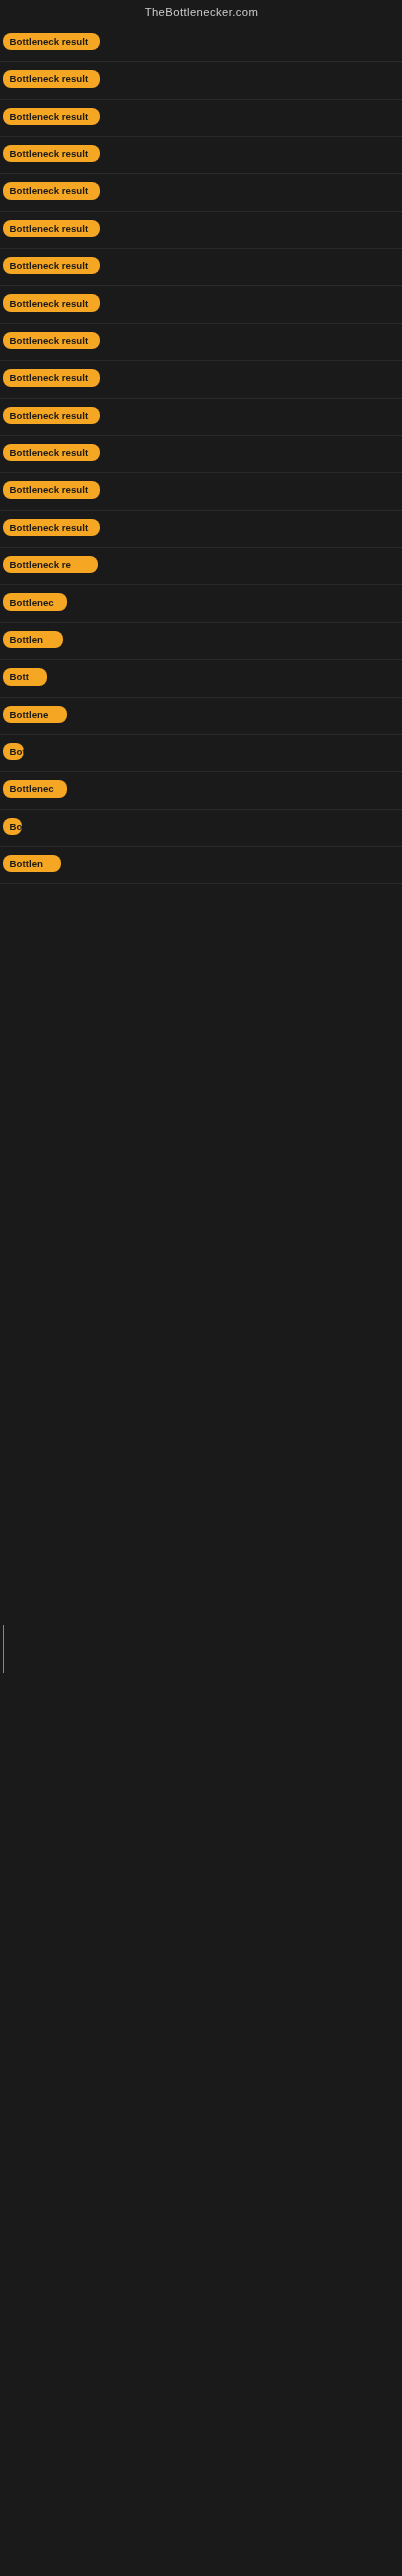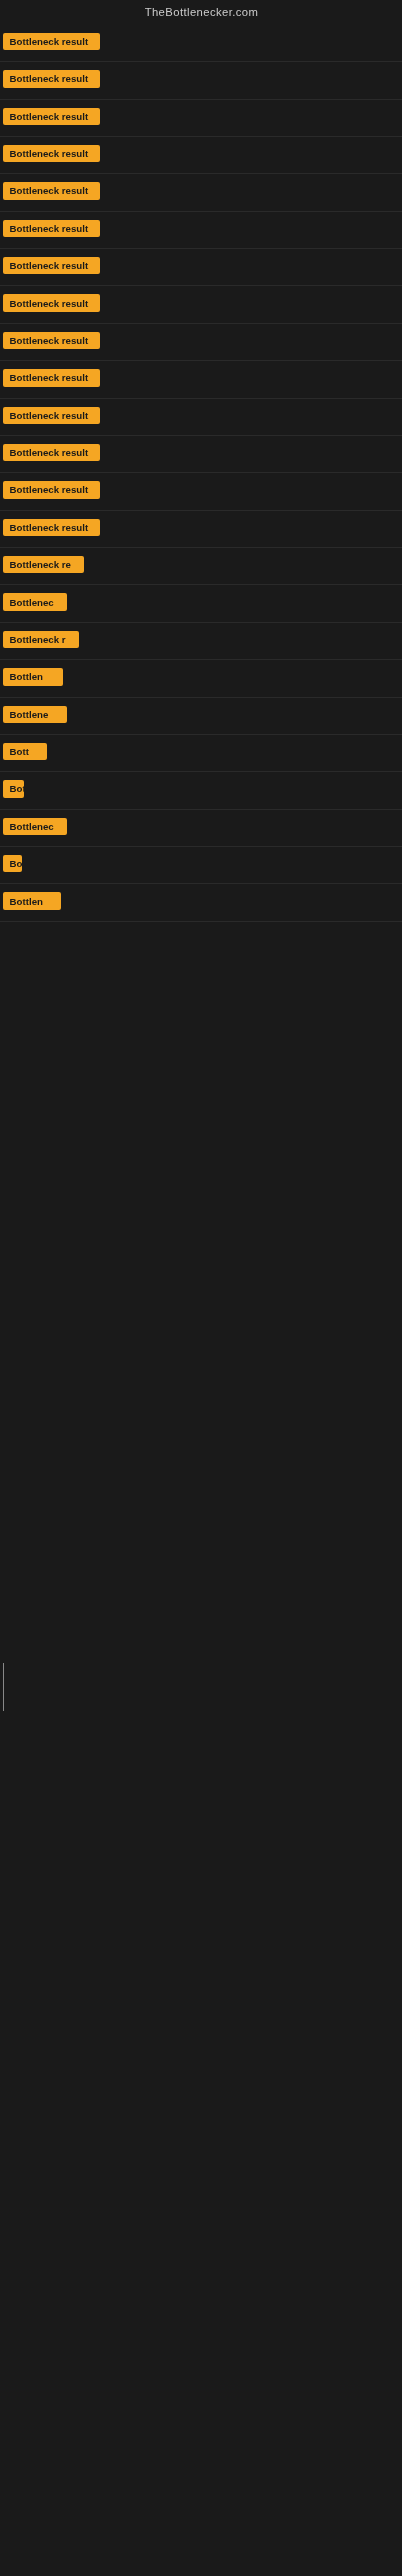--- a/index.html
+++ b/index.html
@@ -24,21 +24,21 @@
       letter-spacing: 0.4px;
     }
 
     .bottleneck-badge {
       display: inline-block;
       background-color: #f5a623;
       color: #1a1a1a;
       font-size: 9.7px;
       font-weight: bold;
       padding: 3.2px 6.4px;
-      border-radius: 2px;
+      border-radius: 8px;
       white-space: nowrap;
       overflow: hidden;
     }
 
     .result-row {
       padding: 8px 3.2px;
       border-bottom: 0.8px solid #2a2a2a;
     }
 
     .result-row-1  .bottleneck-badge { width: 97px; }
@@ -49,21 +49,21 @@
     .result-row-6  .bottleneck-badge { width: 97px; }
     .result-row-7  .bottleneck-badge { width: 97px; }
     .result-row-8  .bottleneck-badge { width: 97px; }
     .result-row-9  .bottleneck-badge { width: 97px; }
     .result-row-10 .bottleneck-badge { width: 97px; }
     .result-row-11 .bottleneck-badge { width: 97px; }
     .result-row-12 .bottleneck-badge { width: 97px; }
     .result-row-13 .bottleneck-badge { width: 97px; }
     .result-row-14 .bottleneck-badge { width: 97px; }
     
-    .result-row-15 .bottleneck-badge { width: 81px; }
+    .result-row-15 .bottleneck-badge { width: 95px; }
     .result-row-16 .bottleneck-badge { width:  64px; }
     .result-row-17 .bottleneck-badge { width:  76px; }
     .result-row-18 .bottleneck-badge { width:  60px; }
     .result-row-19 .bottleneck-badge { width:  44px; }
     .result-row-20 .bottleneck-badge { width:  64px; }
     .result-row-21 .bottleneck-badge { width:  21px; }
     .result-row-22 .bottleneck-badge { width:  64px; }
     .result-row-23 .bottleneck-badge { width:  19px; }
     .result-row-24 .bottleneck-badge { width:  58px; }
 
@@ -93,24 +93,23 @@
     <div class="result-row result-row-7"><span class="bottleneck-badge">Bottleneck result</span></div>
     <div class="result-row result-row-8"><span class="bottleneck-badge">Bottleneck result</span></div>
     <div class="result-row result-row-9"><span class="bottleneck-badge">Bottleneck result</span></div>
     <div class="result-row result-row-10"><span class="bottleneck-badge">Bottleneck result</span></div>
     <div class="result-row result-row-11"><span class="bottleneck-badge">Bottleneck result</span></div>
     <div class="result-row result-row-12"><span class="bottleneck-badge">Bottleneck result</span></div>
     <div class="result-row result-row-13"><span class="bottleneck-badge">Bottleneck result</span></div>
     <div class="result-row result-row-14"><span class="bottleneck-badge">Bottleneck result</span></div>
     <div class="result-row result-row-15"><span class="bottleneck-badge">Bottleneck re</span></div>
     <div class="result-row result-row-16"><span class="bottleneck-badge">Bottlenec</span></div>
-    <div class="result-row result-row-17"><span class="bottleneck-badge">Bottleneck r</span></div>
     <div class="result-row result-row-18"><span class="bottleneck-badge">Bottlen</span></div>
+    <div class="result-row result-row-19"><span class="bottleneck-badge">Bott</span></div>
     <div class="result-row result-row-20"><span class="bottleneck-badge">Bottlene</span></div>
-    <div class="result-row result-row-19"><span class="bottleneck-badge">Bott</span></div>
     <div class="result-row result-row-21"><span class="bottleneck-badge">Bottle</span></div>
     <div class="result-row result-row-22"><span class="bottleneck-badge">Bottlenec</span></div>
     <div class="result-row result-row-23"><span class="bottleneck-badge">Bo</span></div>
     <div class="result-row result-row-24"><span class="bottleneck-badge">Bottlen</span></div>
   </div>
 
 <div class="spacer"></div>
 
 <div class="footer-line"></div>
 

